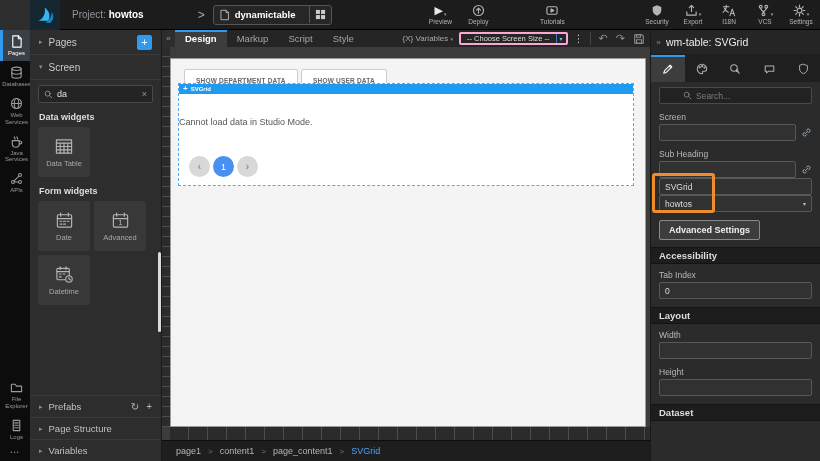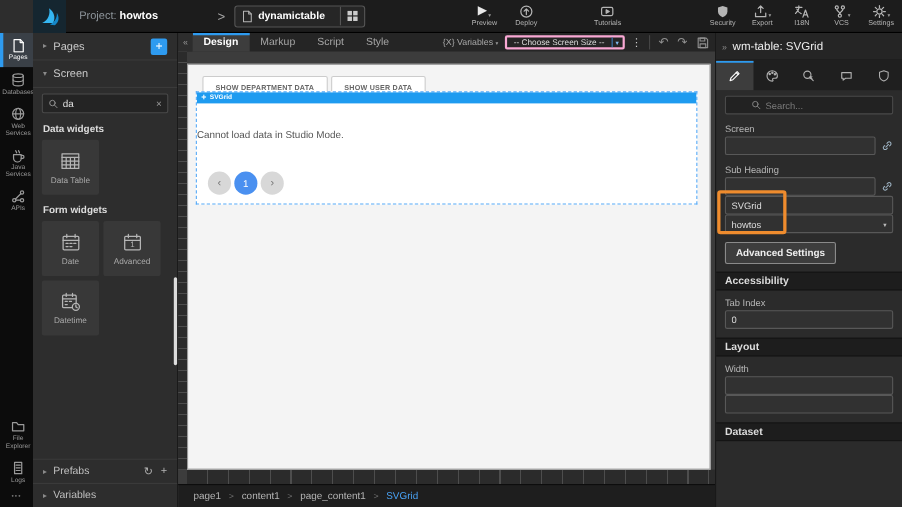--- a/index.html
+++ b/index.html
@@ -377,20 +377,24 @@
     <div class="lp-foot">
       <span class="tri">▸</span>
       <span>Prefabs</span>
       <span class="foot-icons">
         <span>↻</span>
         <span>+</span>
       </span>
     </div>
     <div class="lp-foot">
       <span class="tri">▸</span>
+      <span>Page Structure</span>
+    </div>
+    <div class="lp-foot">
+      <span class="tri">▸</span>
       <span>Variables</span>
     </div>
   </div>
 
   <div class="center">
     <div class="toolbar">
       <div class="collapse-btn">«</div>
       <div class="tab active">Design</div>
       <div class="tab">Markup</div>
       <div class="tab">Script</div>
@@ -536,20 +540,21 @@
       <div class="fld-label" style="margin-top:6px">Tab Index</div>
       <div class="fld-row">
         <input class="fld-input" value="0" style="">
       </div>
 
       <div class="sec-header tight">Layout</div>
       <div class="fld-label" style="margin-top:6px">Width</div>
       <div class="fld-row">
         <input class="fld-input" style="">
       </div>
+      <div class="fld-label">Height</div>
       <div class="fld-row">
         <input class="fld-input" style="">
       </div>
 
       <div class="sec-header tight">Dataset</div>
     </div>
   </div>
 
 </div>
 

